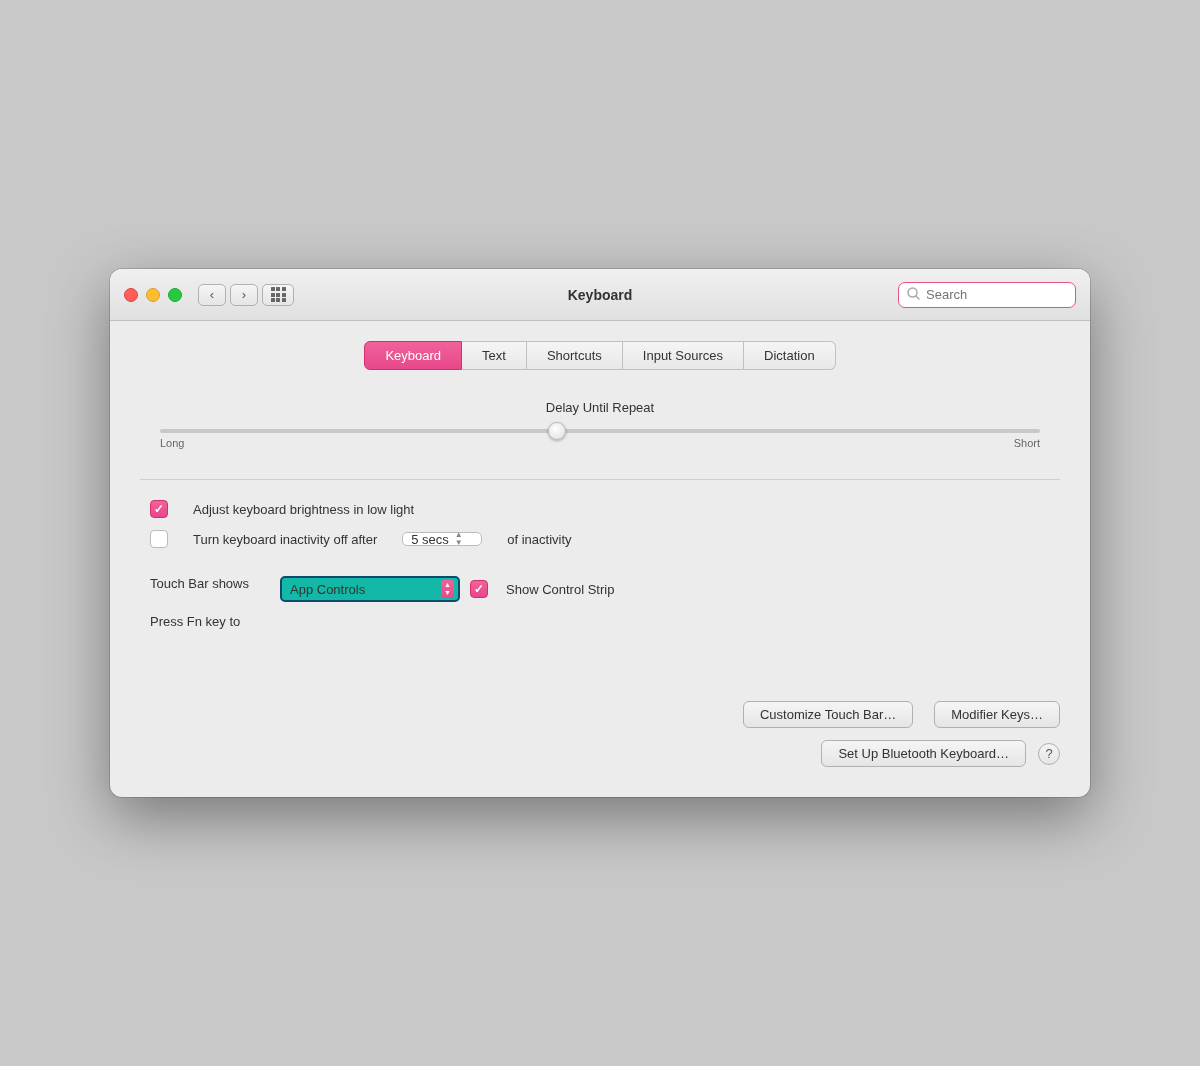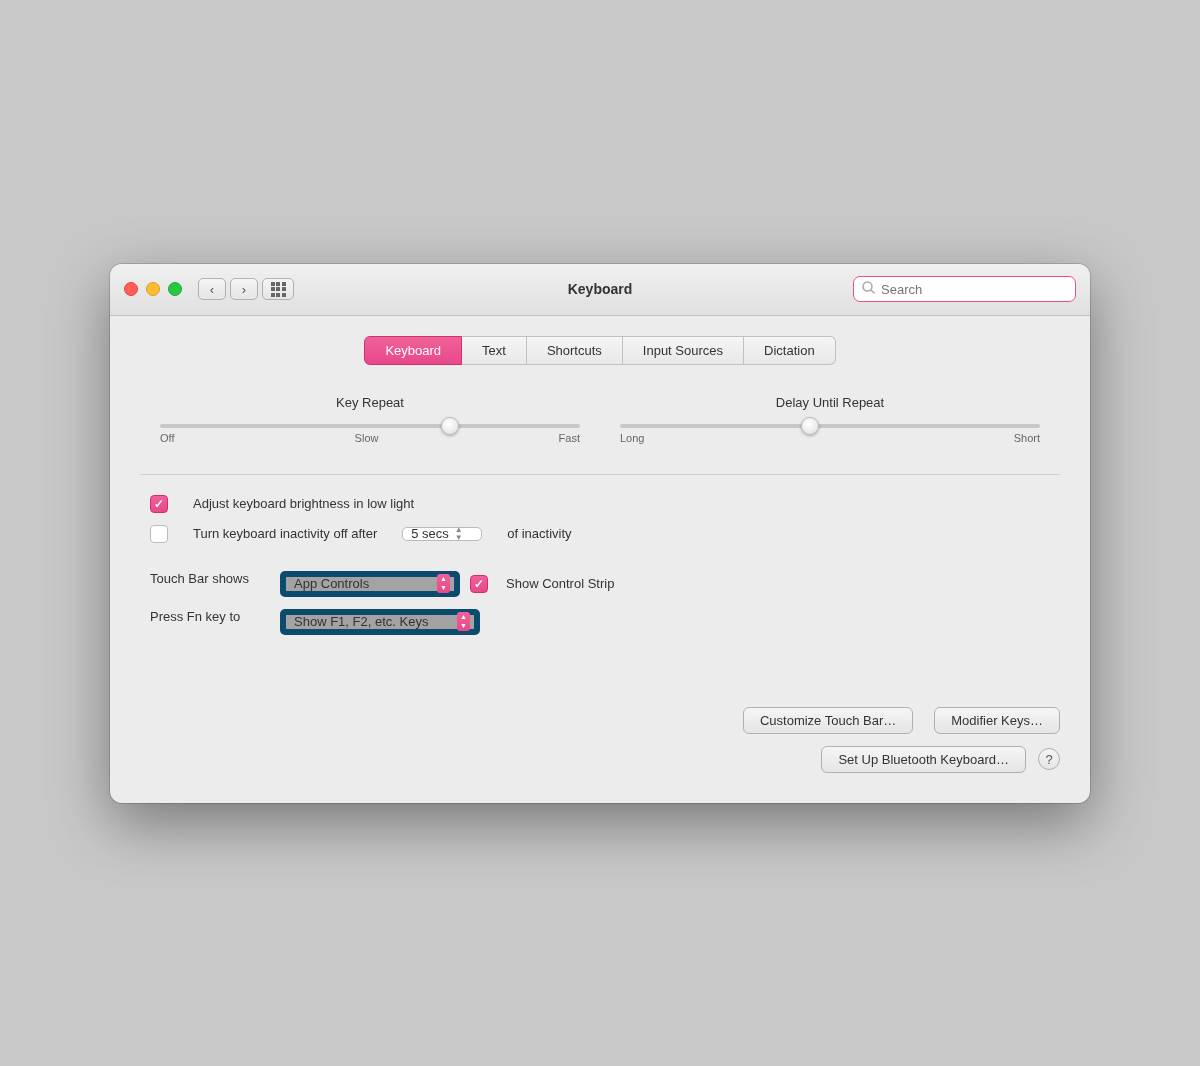--- a/index.html
+++ b/index.html
@@ -107,21 +107,21 @@
     }
 
     .search-box {
       margin-left: auto;
       display: flex;
       align-items: center;
       background: white;
       border: 1.5px solid #e8508a;
       border-radius: 7px;
       padding: 4px 8px;
-      width: 223px;
+      width: 178px;
       gap: 6px;
     }
 
     .search-icon-svg {
       color: #aaa;
       font-size: 13px;
       flex-shrink: 0;
     }
 
     .search-input {
@@ -261,22 +261,22 @@
     .stepper-arrow {
       font-size: 8px;
       color: #888;
       line-height: 1;
       cursor: pointer;
     }
 
     .dropdown-control {
       display: flex;
       align-items: center;
-      background: #a3a3a3;
-      border: 6px solid #0c4a6e;
+      background: #14b8a6;
+      border: 2px solid #0c4a6e;
       border-radius: 5px;
       padding: 2px 8px;
       height: 26px;
       font-size: 13px;
       color: #333;
       min-width: 180px;
       cursor: pointer;
     }
 
     .dropdown-arrows {
@@ -451,29 +451,20 @@
     <div class="tabs">
       <div class="tab active">Keyboard</div>
       <div class="tab">Text</div>
       <div class="tab">Shortcuts</div>
       <div class="tab">Input Sources</div>
       <div class="tab">Dictation</div>
     </div>
 
     <div class="sliders-section">
 
-      <div class="slider-group">
-        <div class="slider-label">Key Repeat</div>
-        <input type="range" class="custom-slider" min="0" max="100" value="70" style="">
-        <div class="slider-row-labels">
-          <span>Off</span>
-          <span>Slow</span>
-          <span>Fast</span>
-        </div>
-      </div>
 
       <div class="slider-group">
         <div class="slider-label">Delay Until Repeat</div>
         <input type="range" class="custom-slider" min="0" max="100" value="45" style="">
         <div class="slider-row-labels">
           <span>Long</span>
           <span>Short</span>
         </div>
       </div>
     </div>
@@ -513,27 +504,20 @@
         </div>
 
         <div class="show-control-strip">
           <div class="checkbox checked"></div>
           <span class="setting-text">Show Control Strip</span>
         </div>
       </div>
 
       <div class="touch-bar-row">
         <span class="touch-bar-label">Press Fn key to</span>
-        <div class="dropdown-control fn-dropdown">
-          <span>Show F1, F2, etc. Keys</span>
-          <div class="dropdown-arrows">
-            <span class="dropdown-arrow">▲</span>
-            <span class="dropdown-arrow">▼</span>
-          </div>
-        </div>
       </div>
 
       <div style="height:20px"></div>
 
 
     </div>
 
     <div class="bottom-section">
       <div class="bottom-row">
         <button class="mac-btn">Customize Touch Bar…</button>

